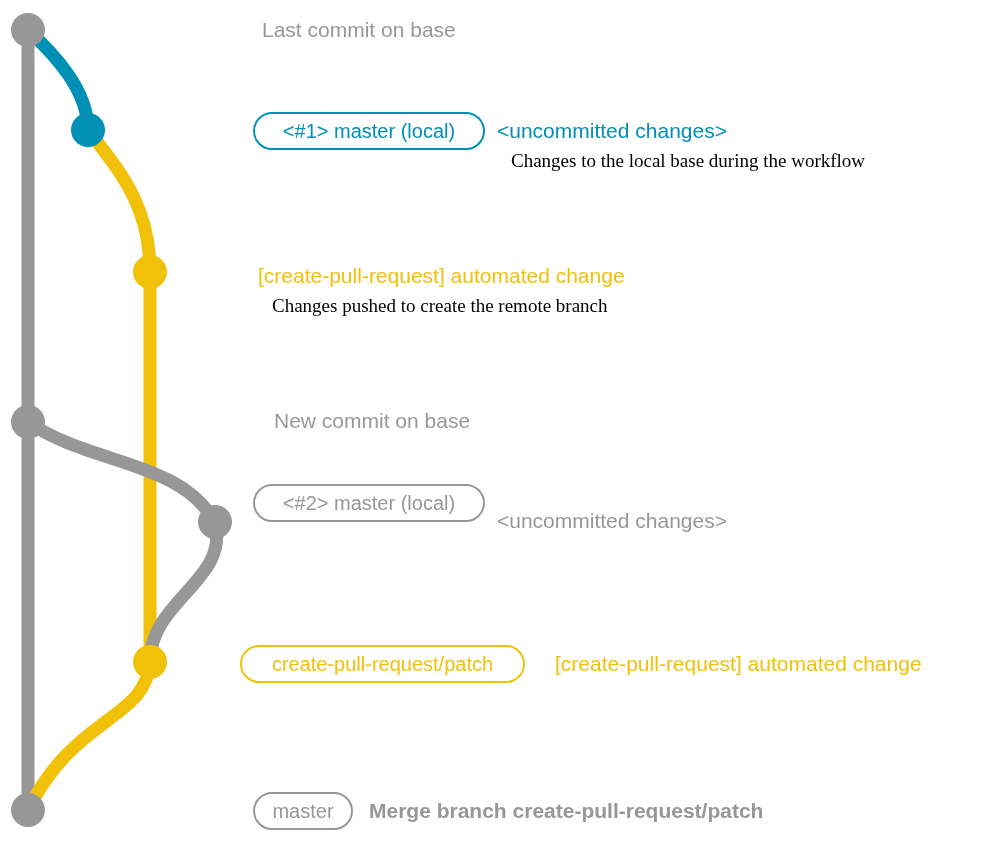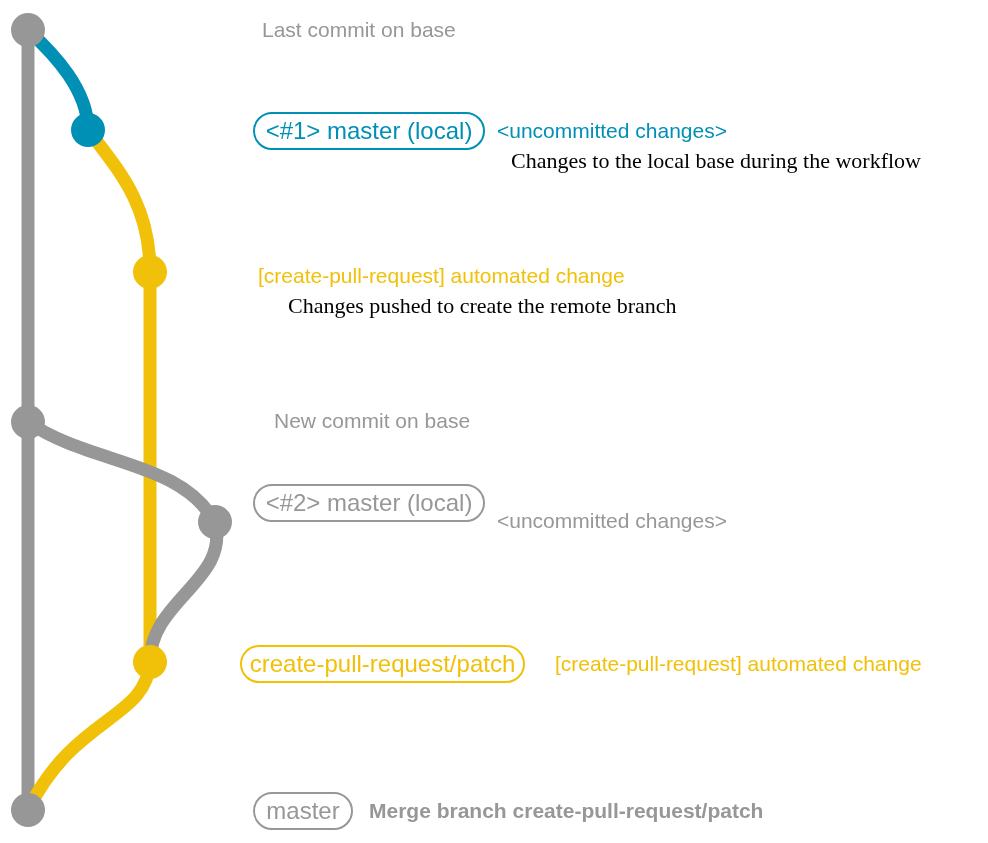--- a/index.html
+++ b/index.html
@@ -34,35 +34,35 @@
     white-space: nowrap;
     text-align: center;
   }
   .gray   { color: var(--gray); }
   .teal   { color: var(--teal); }
   .yellow { color: var(--yellow); }
 
   .desc {
     position: absolute;
     font-family: "Liberation Serif", "DejaVu Serif", serif;
-    font-size: 22px;
+    font-size: 19px;
     line-height: 20px;
     color: var(--ink);
     white-space: nowrap;
   }
   .badge {
     position: absolute;
     height: 38px;
     box-sizing: border-box;
     border: 2px solid currentColor;
     border-radius: 19px;
     display: flex;
     align-items: center;
     justify-content: center;
-    font-size: 24px;
+    font-size: 20px;
     padding: 0 12px;
     background: var(--bg);
     white-space: nowrap;
   }
 </style>
 </head>
 <body>
 
 <div class="canvas">
 
@@ -85,21 +85,21 @@
     <circle cx="28" cy="810" r="17" class="fill-gray"></circle>
   </svg>
 
   <div class="lbl gray" style="left:262px; top:19px;">Last commit on base</div>
 
   <div class="badge teal" style="left:253px; top:112px; width:232px;">&lt;#1&gt; master (local)</div>
   <div class="lbl teal" style="left:497px; top:120px;">&lt;uncommitted changes&gt;</div>
   <div class="desc" style="left:511px; top:151px;">Changes to the local base during the workflow</div>
 
   <div class="lbl yellow" style="left:258px; top:265px;">[create-pull-request] automated change</div>
-  <div class="desc" style="left:272px; top:296px;margin-left:16px;">Changes pushed to create the remote branch</div>
+  <div class="desc" style="left:272px; top:296px;">Changes pushed to create the remote branch</div>
 
   <div class="lbl gray" style="left:262px; top:410px;margin-left:12px;">New commit on base</div>
 
   <div class="badge gray" style="left:253px; top:484px; width:232px;">&lt;#2&gt; master (local)</div>
   <div class="lbl gray" style="left:497px; top:510px;">&lt;uncommitted changes&gt;</div>
 
   <div class="badge yellow" style="left:240px; top:645px; width:285px;">create-pull-request/patch</div>
   <div class="lbl yellow" style="left:555px; top:653px;">[create-pull-request] automated change</div>
 
   <div class="badge gray" style="left:253px; top:792px; width:100px;">master</div>

